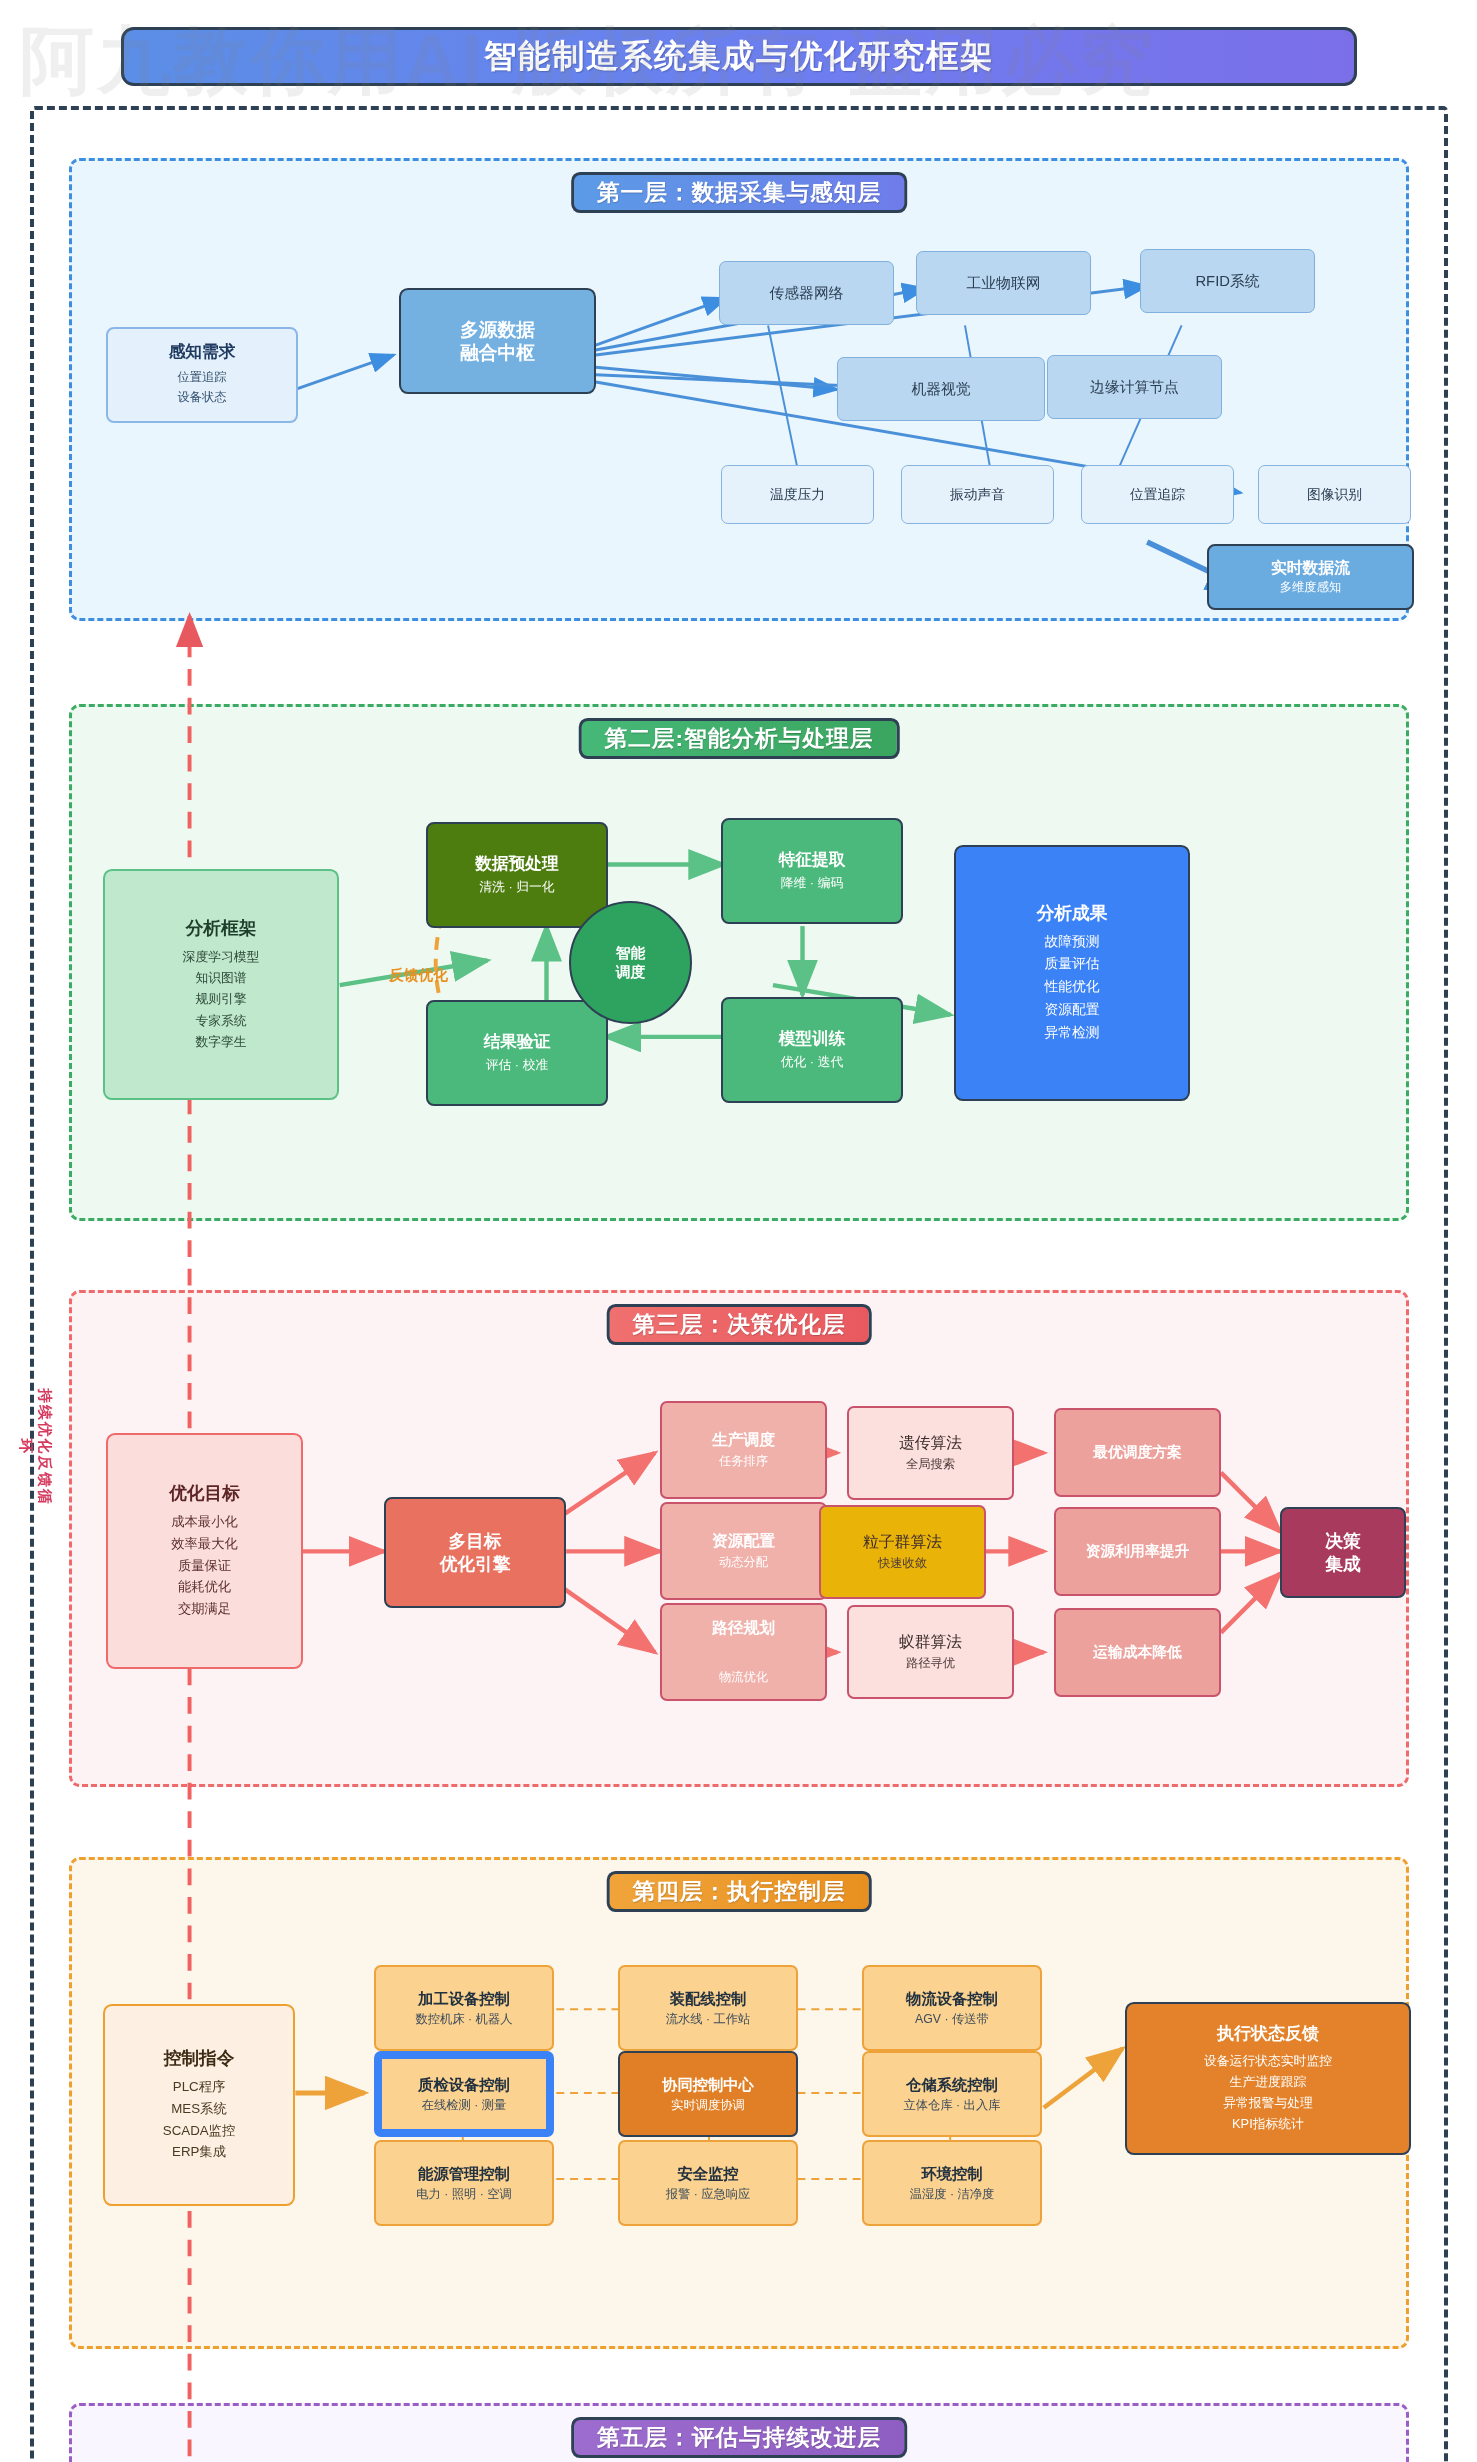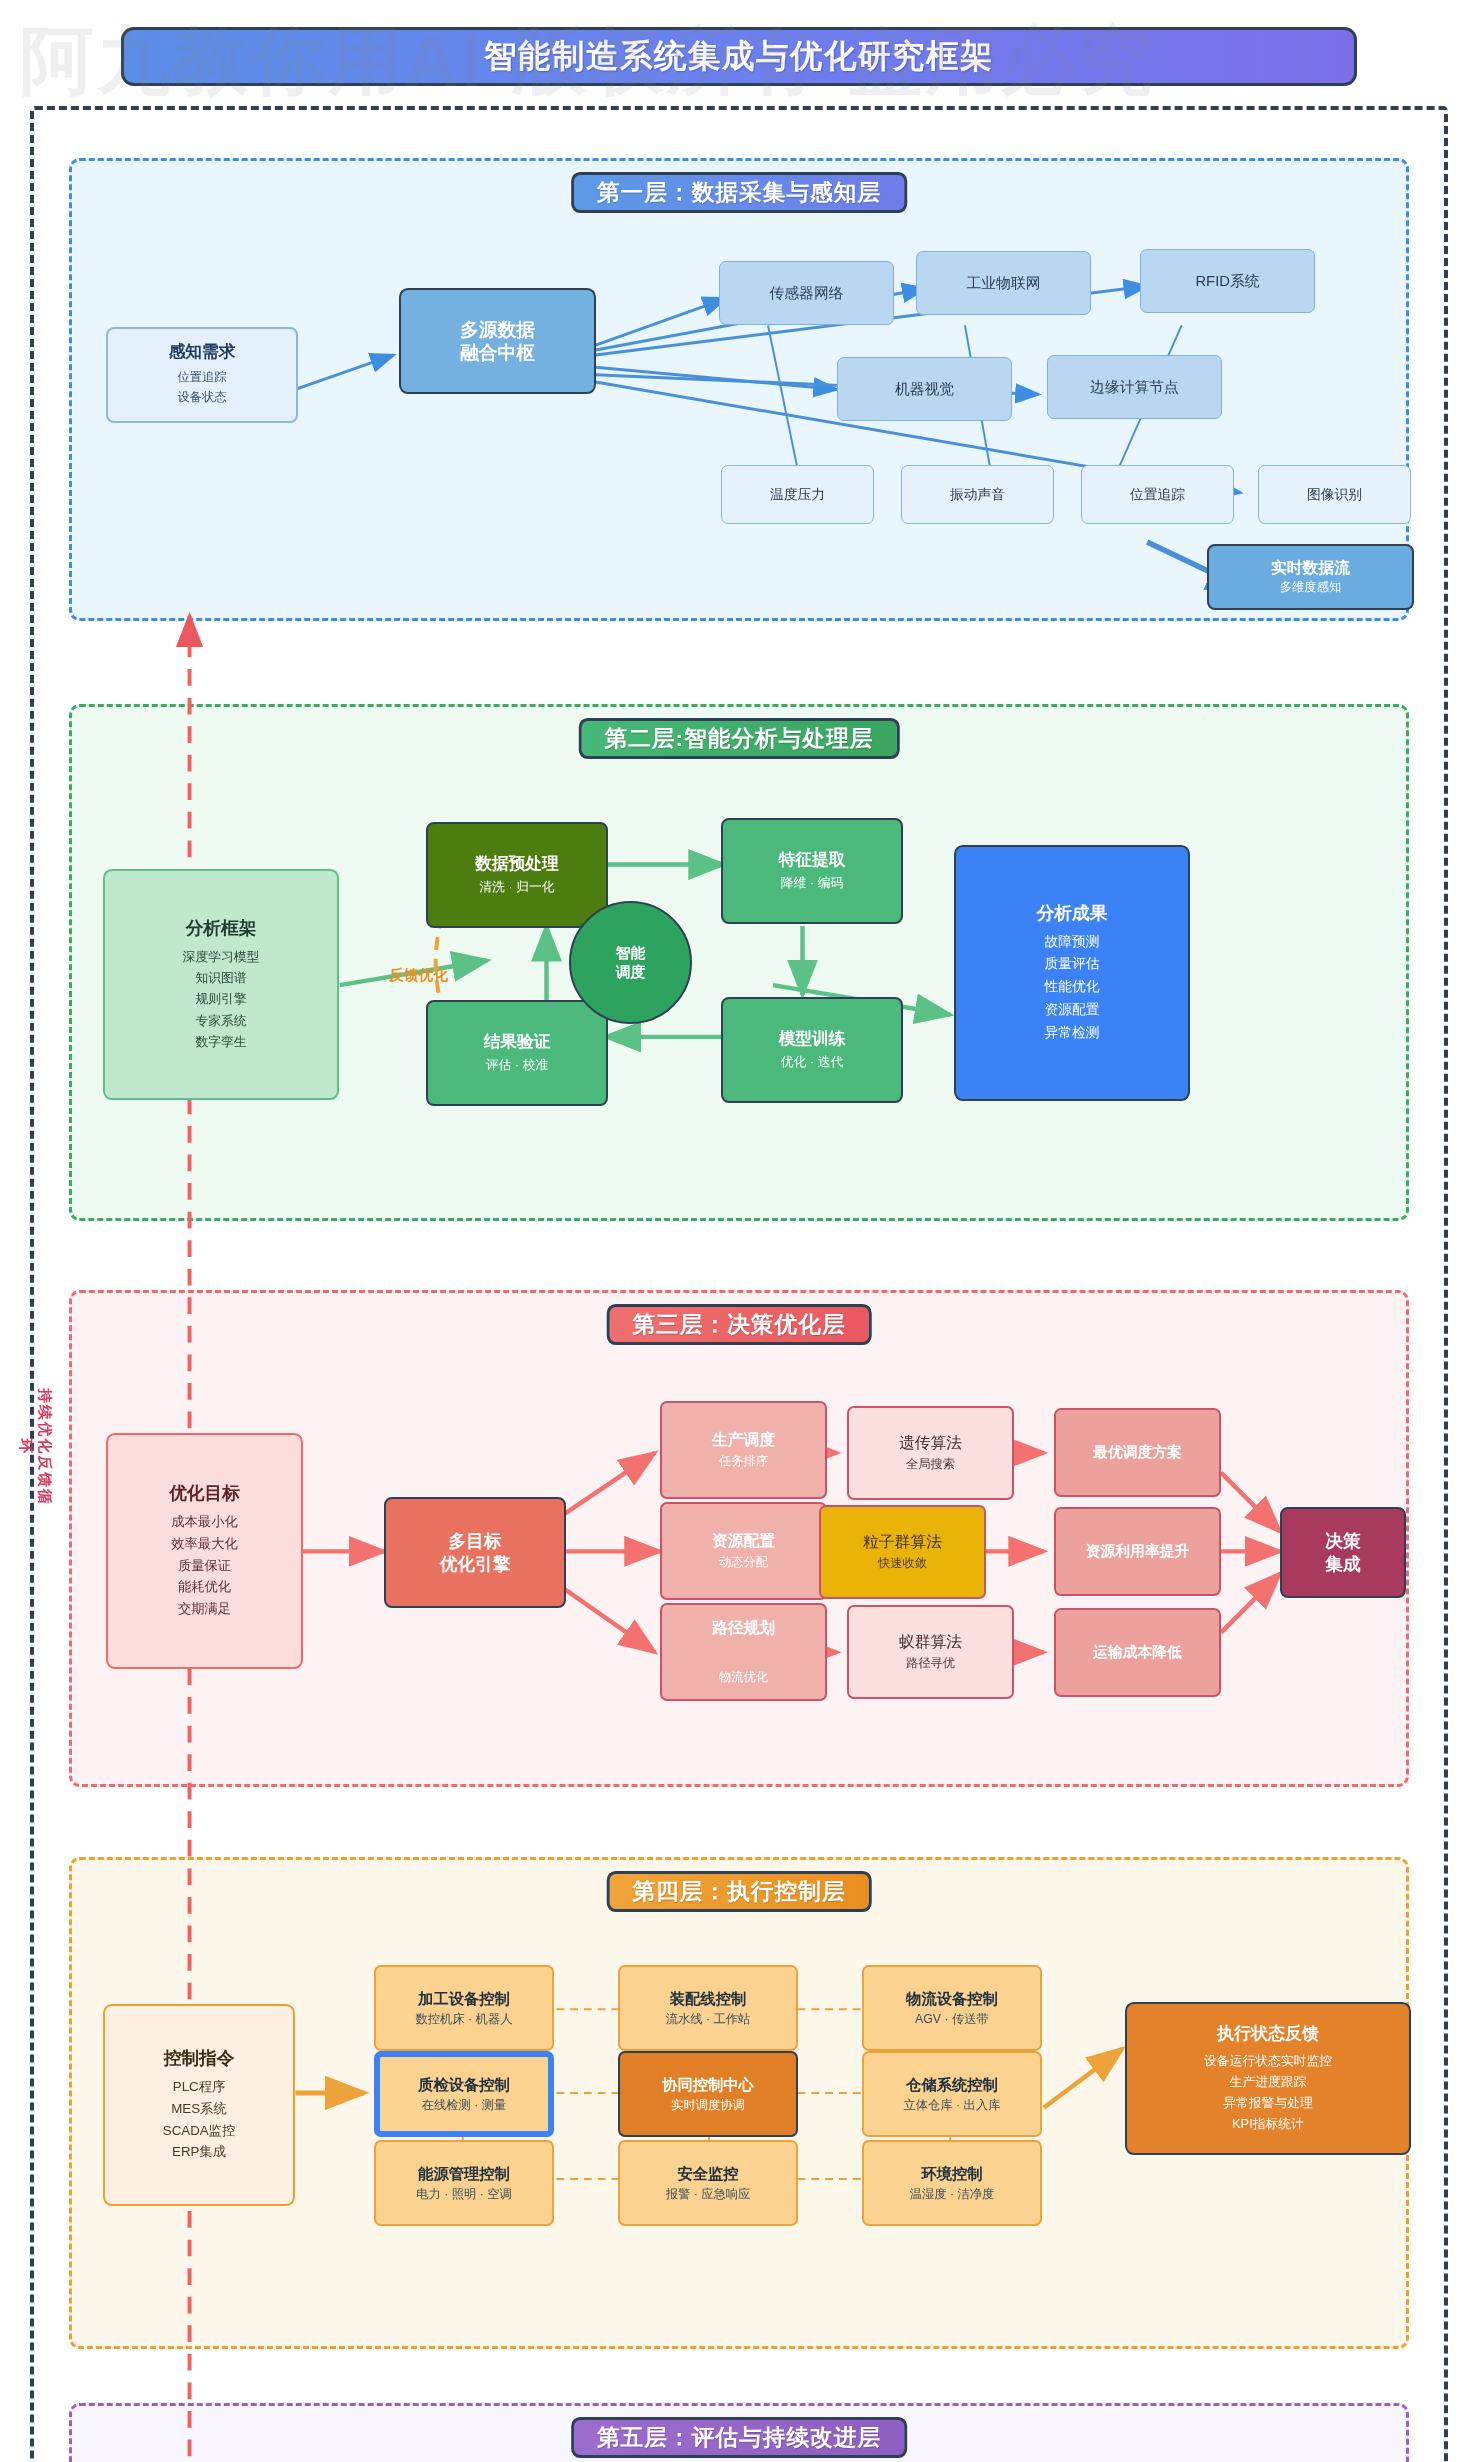--- a/index.html
+++ b/index.html
@@ -245,21 +245,21 @@
 </div>
 <div class="node" style="left:719px;top:261px;width:175px;height:64px;background:#b9d7f0;border:1.5px solid #7fb0de;">
   <div class="ttl" style="font-size:14.8px;color:#2b3d52;font-weight:normal;">传感器网络</div>
 </div>
 <div class="node" style="left:916px;top:251px;width:175px;height:64px;background:#b9d7f0;border:1.5px solid #7fb0de;">
   <div class="ttl" style="font-size:14.8px;color:#2b3d52;font-weight:normal;">工业物联网</div>
 </div>
 <div class="node" style="left:1140px;top:249px;width:175px;height:64px;background:#b9d7f0;border:1.5px solid #7fb0de;">
   <div class="ttl" style="font-size:14.8px;color:#2b3d52;font-weight:normal;">RFID系统</div>
 </div>
-<div class="node" style="left:837px;top:357px;width:175px;height:64px;background:#b9d7f0;border:1.5px solid #7fb0de;">
+<div class="node" style="left:837px;top:357px;width:208px;height:64px;background:#b9d7f0;border:1.5px solid #7fb0de;">
   <div class="ttl" style="font-size:14.8px;color:#2b3d52;font-weight:normal;">机器视觉</div>
 </div>
 <div class="node" style="left:1047px;top:355px;width:175px;height:64px;background:#b9d7f0;border:1.5px solid #7fb0de;">
   <div class="ttl" style="font-size:14.8px;color:#2b3d52;font-weight:normal;">边缘计算节点</div>
 </div>
 <div class="node" style="left:721px;top:465px;width:153px;height:59px;background:#e5f1fb;border:1.5px solid #86b4e2;">
   <div class="ttl" style="font-size:13.8px;color:#2b3d52;font-weight:normal;">温度压力</div>
 </div>
 <div class="node" style="left:901px;top:465px;width:153px;height:59px;background:#e5f1fb;border:1.5px solid #86b4e2;">
   <div class="ttl" style="font-size:13.8px;color:#2b3d52;font-weight:normal;">振动声音</div>
@@ -389,21 +389,21 @@
   <div class="sub" style="font-size:12.3px;color:#3b4b5b;margin-top:3.9px;">数控机床 · 机器人</div>
 </div>
 <div class="node" style="left:618px;top:1965px;width:180px;height:86px;background:#fbd290;border:2px solid #eda23a;border-radius:6.9px;">
   <div class="ttl" style="font-size:15.3px;color:#22313f;">装配线控制</div>
   <div class="sub" style="font-size:12.3px;color:#3b4b5b;margin-top:3.9px;">流水线 · 工作站</div>
 </div>
 <div class="node" style="left:862px;top:1965px;width:180px;height:86px;background:#fbd290;border:2px solid #eda23a;border-radius:6.9px;">
   <div class="ttl" style="font-size:15.3px;color:#22313f;">物流设备控制</div>
   <div class="sub" style="font-size:12.3px;color:#3b4b5b;margin-top:3.9px;">AGV · 传送带</div>
 </div>
-<div class="node" style="left:374px;top:2051px;width:180px;height:86px;background:#fbd290;border:6px solid #3b82f6;border-radius:6.9px;">
+<div class="node" style="left:374px;top:2051px;width:180px;height:86px;background:#fbd290;border:8px solid #3b82f6;border-radius:6.9px;">
   <div class="ttl" style="font-size:15.3px;color:#22313f;">质检设备控制</div>
   <div class="sub" style="font-size:12.3px;color:#3b4b5b;margin-top:3.9px;">在线检测 · 测量</div>
 </div>
 <div class="node b-dark" style="left:618px;top:2051px;width:180px;height:86px;background:#e07f25;border-radius:6.9px;">
   <div class="ttl" style="font-size:15.3px;color:#fff;">协同控制中心</div>
   <div class="sub" style="font-size:12.3px;color:#fff;margin-top:3.9px;">实时调度协调</div>
 </div>
 <div class="node" style="left:862px;top:2051px;width:180px;height:86px;background:#fbd290;border:2px solid #eda23a;border-radius:6.9px;">
   <div class="ttl" style="font-size:15.3px;color:#22313f;">仓储系统控制</div>
   <div class="sub" style="font-size:12.3px;color:#3b4b5b;margin-top:3.9px;">立体仓库 · 出入库</div>

